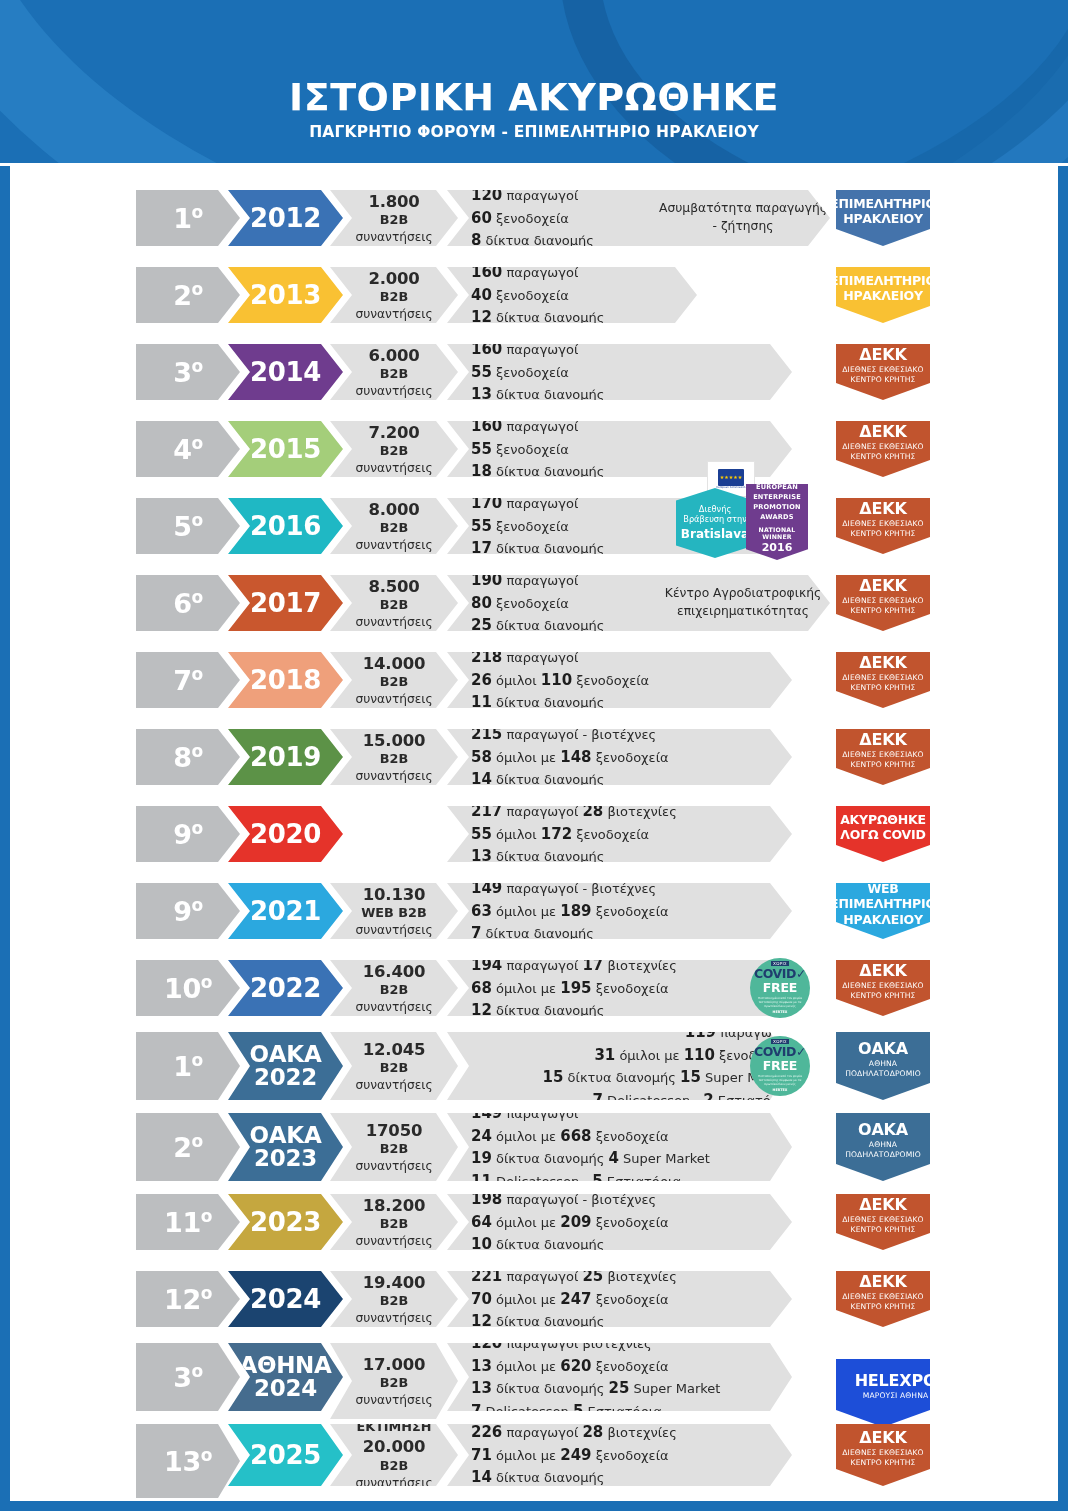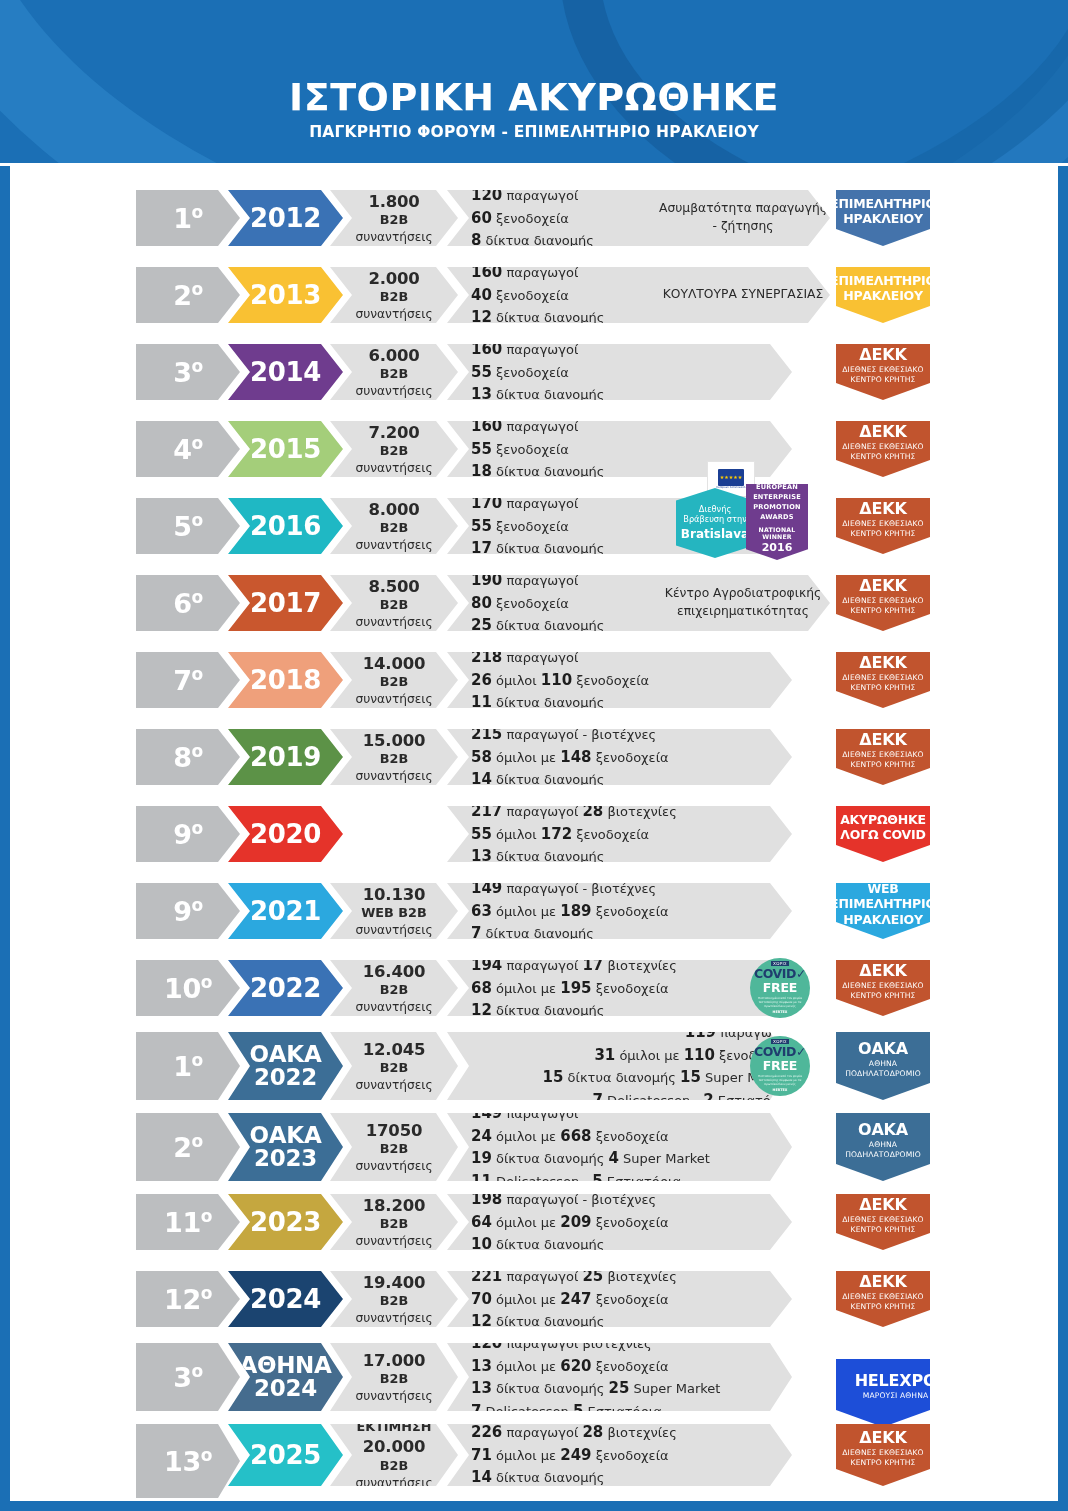--- a/index.html
+++ b/index.html
@@ -195,21 +195,20 @@
       <div class="chev stats notch" style="height: 56px;">
         <div class="big">2.000</div>
         <div class="mid">B2B</div>
         <div>συναντήσεις</div>
       </div>
       <div class="chev detail notch" style="height: 56px;">
         <div class="ln"><b>160</b> παραγωγοί</div>
         <div class="ln"><b>40</b> ξενοδοχεία</div>
         <div class="ln"><b>12</b> δίκτυα διανομής</div>
       </div>
-      <div class="chev note notch" style="height: 56px;">ΚΟΥΛΤΟΥΡΑ ΣΥΝΕΡΓΑΣΙΑΣ</div>
       <div class="badge" style="top: 0px; height: 56px; background: rgb(249, 193, 51);">
         <div class="b1">ΕΠΙΜΕΛΗΤΗΡΙΟ ΗΡΑΚΛΕΙΟΥ</div>
       </div>
     </div>
     <div class="row" style="position: absolute; left: 0px; top: 178px; height: 56px;">
       <div class="chev ord" style="height: 56px;">
         <div>3<sup>o</sup></div>
       </div>
       <div class="chev yr notch" style="height: 56px; background: rgb(111, 60, 142);">2014</div>
       <div class="chev stats notch" style="height: 56px;">
@@ -484,21 +483,21 @@
       </div>
     </div>
     <div class="row" style="position: absolute; left: 0px; top: 1177px; height: 68px;">
       <div class="chev ord" style="height: 68px;">
         <div>3<sup>o</sup></div>
       </div>
       <div class="chev yr notch two-line" style="height: 68px; background: rgb(69, 108, 142);">
         <div>ΑΘΗΝΑ</div>
         <div>2024</div>
       </div>
-      <div class="chev stats notch" style="height: 68px;">
+      <div class="chev stats notch" style="height: 76px;">
         <div class="big">17.000</div>
         <div class="mid">B2B</div>
         <div>συναντήσεις</div>
       </div>
       <div class="chev detail notch" style="height: 68px; width: 345px;">
         <div class="ln"><b>120</b> παραγωγοί βιοτεχνίες</div>
         <div class="ln"><b>13</b> όμιλοι με <b>620</b> ξενοδοχεία</div>
         <div class="ln"><b>13</b> δίκτυα διανομής <b>25</b> Super Market</div>
         <div class="ln"><b>7</b> Delicatessen <b>5</b> Εστιατόρια</div>
       </div>

